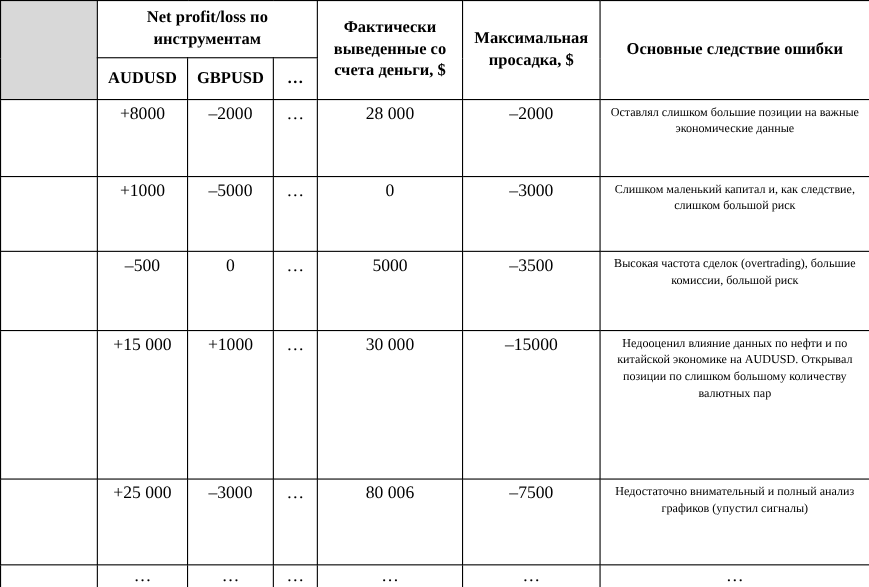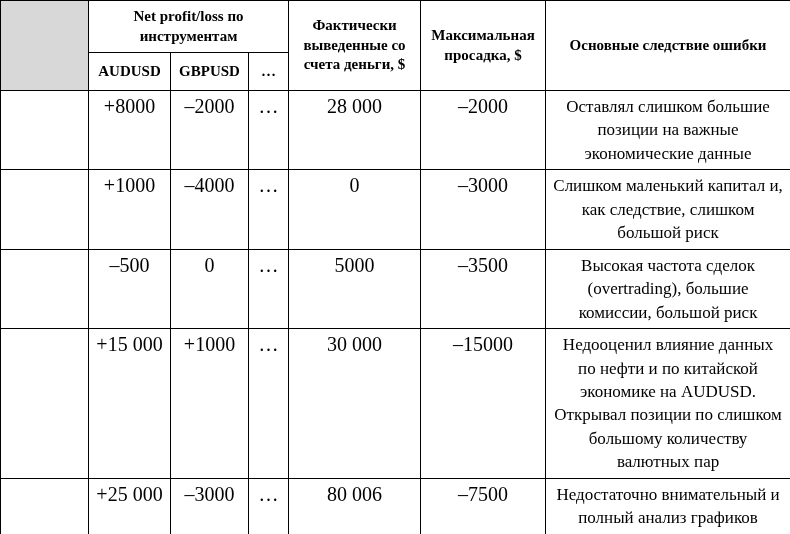--- a/index.html
+++ b/index.html
@@ -33,26 +33,26 @@
     font-weight: bold;
     font-size: 15px;
     line-height: 1.3;
     vertical-align: middle;
   }
   td.corner {
     background: #d8d8d8;
   }
   
   td.num {
-    font-size: 20px;
+    font-size: 16px;
     vertical-align: top;
     padding-top: 9px;
   }
   td.err {
-    font-size: 17px;
+    font-size: 11px;
     line-height: 1.38;
     vertical-align: top;
     padding-top: 8px;
     padding-left: 10px;
     padding-right: 10px;
   }
   td.rowlabel {
     background: #ffffff;
   }
   tr.dots-row td {
@@ -98,21 +98,21 @@
       <td class="num">–2000</td>
       <td class="num">…</td>
       <td class="num">28 000</td>
       <td class="num">–2000</td>
       <td class="err">Оставлял слишком большие позиции на важные экономические данные</td>
     </tr>
 
     <tr style="height:68px">
       <td class="rowlabel"></td>
       <td class="num">+1000</td>
-      <td class="num">–4000</td>
+      <td class="num">–5000</td>
       <td class="num">…</td>
       <td class="num">0</td>
       <td class="num">–3000</td>
       <td class="err">Слишком маленький капитал и, как следствие, слишком большой риск</td>
     </tr>
 
     <tr style="height:72px">
       <td class="rowlabel"></td>
       <td class="num">–500</td>
       <td class="num">0</td>

